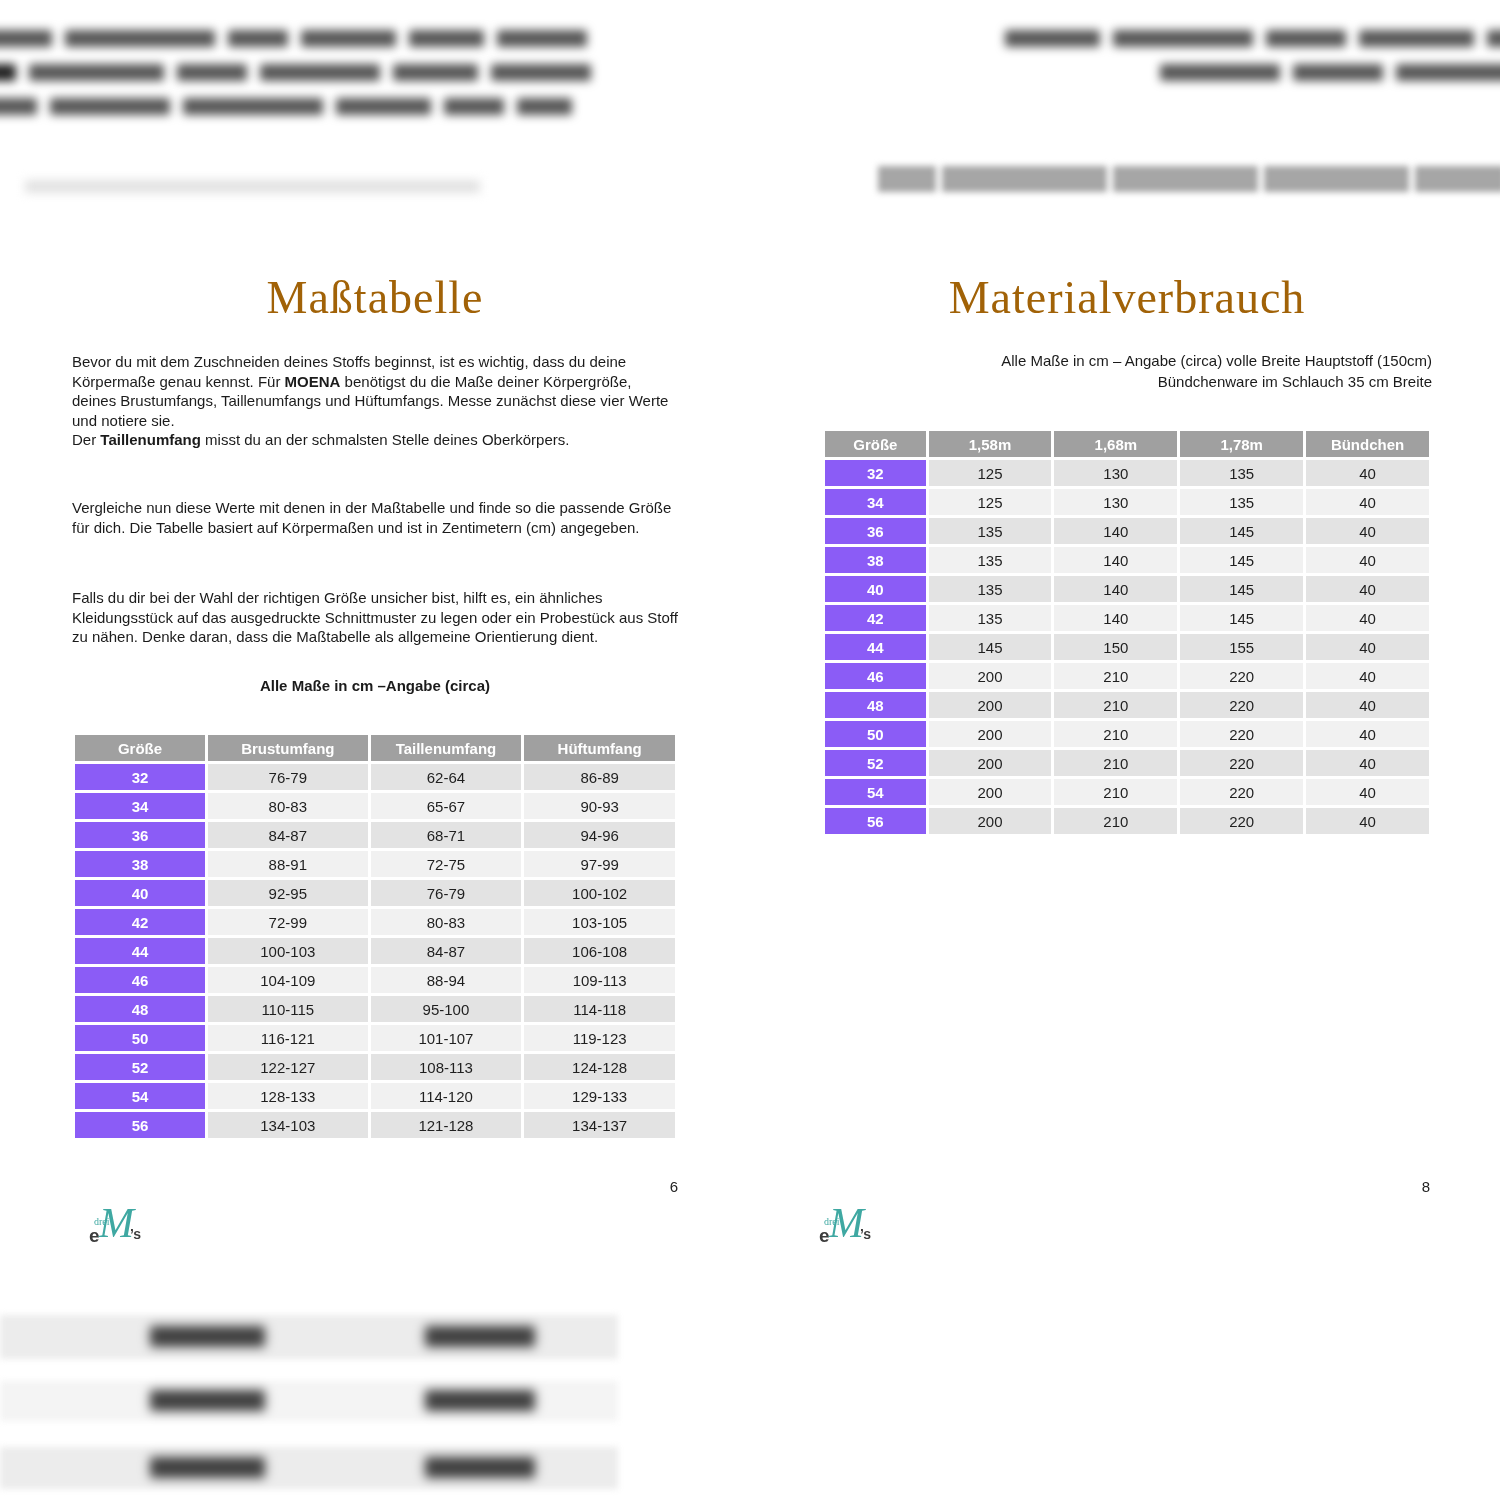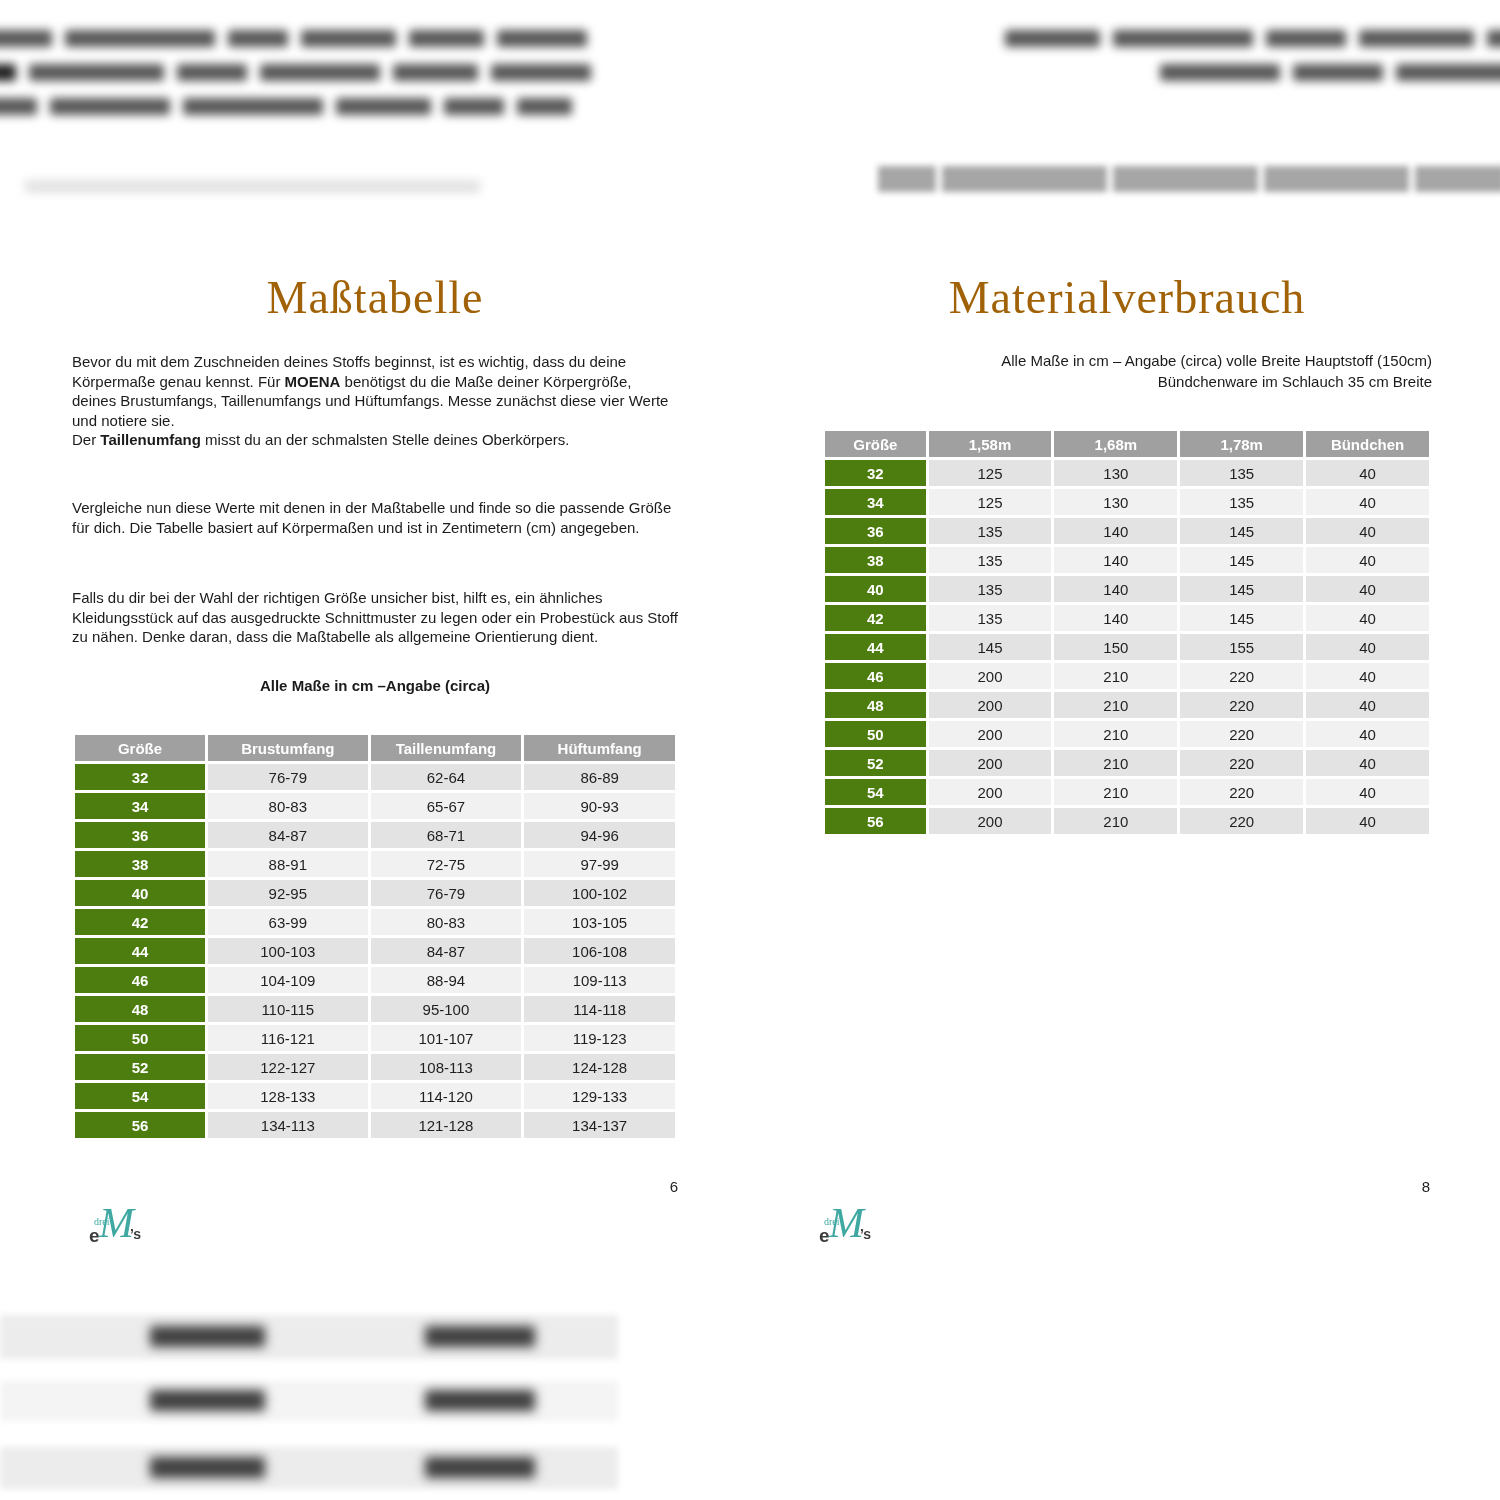--- a/index.html
+++ b/index.html
@@ -23,21 +23,21 @@
   .hint     { top:318px; }
   .note     { top:406px; text-align:center; font-weight:bold; font-size:15px; line-height:19.5px; }
   .subtitle { top:80px; text-align:right; font-size:15px; line-height:21px; }
 
   
   .tbl-wrap-left  { position:absolute; left:0; right:0; top:462px; }
   .tbl-wrap-right { position:absolute; left:0; right:0; top:158px; }
   table { width:100%; border-collapse:separate; border-spacing:3px; table-layout:fixed; }
   th, td { height:26px; font-size:15px; text-align:center; vertical-align:middle; padding:1px 2px; }
   thead th { background:#a0a0a0; color:#ffffff; font-weight:bold; }
-  tbody th { background:#4d7c0f; color:#ffffff; font-weight:bold; }
+  tbody th { background:#8b5cf6; color:#ffffff; font-weight:bold; }
   tbody td { color:#1f1f1f; }
   tbody tr:nth-child(odd)  td { background:#e3e3e3; }
   tbody tr:nth-child(even) td { background:#f1f1f1; }
 
   
   .page-num { position:absolute; width:40px; text-align:right; font-size:15px; color:#222; }
   .pn-left  { left:638px;  top:1178px; }
   .pn-right { left:1390px; top:1178px; }
 
   .logo { position:absolute; width:80px; height:56px; }
@@ -186,21 +186,21 @@
 
   <tr>
     <th>40</th>
     <td>92-95</td>
     <td>76-79</td>
     <td>100-102</td>
   </tr>
 
   <tr>
     <th>42</th>
-    <td>63-99</td>
+    <td>72-99</td>
     <td>80-83</td>
     <td>103-105</td>
   </tr>
 
   <tr>
     <th>44</th>
     <td>100-103</td>
     <td>84-87</td>
     <td>106-108</td>
   </tr>
@@ -235,21 +235,21 @@
 
   <tr>
     <th>54</th>
     <td>128-133</td>
     <td>114-120</td>
     <td>129-133</td>
   </tr>
 
   <tr>
     <th>56</th>
-    <td>134-113</td>
+    <td>134-103</td>
     <td>121-128</td>
     <td>134-137</td>
   </tr>
 </tbody>
     </table>
   </div>
 </div>
 
 <div class="page page-right">
   <div class="script-title">Materialverbrauch</div>

